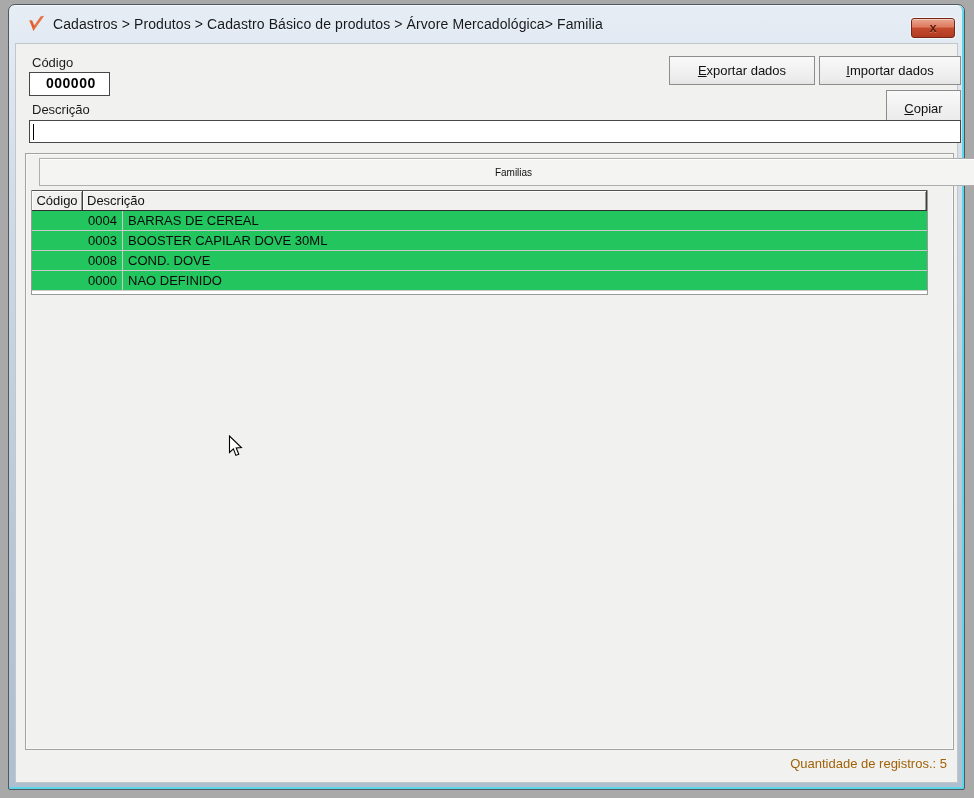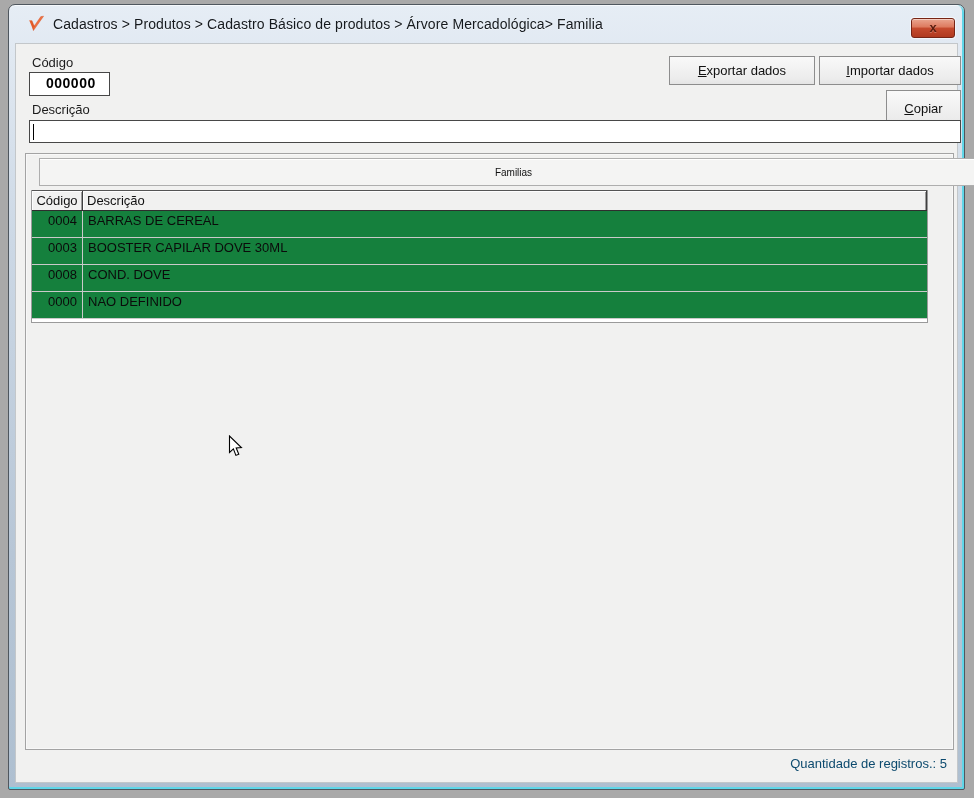--- a/index.html
+++ b/index.html
@@ -102,32 +102,32 @@
   }
   .grid-header { display: flex; background: #f1f1f0; border-top: 1px solid #545454; border-bottom: 1px solid #2e2e2e; }
   .grid-header .hcell {
     font-size: 13px; color: #111; padding: 2px 4px 3px 4px; height: 19px;
     box-shadow: inset 1px 1px 0 #fdfdfd, inset -1px 0 0 #9c9c9c;
     border-right: 1px solid #3f3f3f;
     white-space: nowrap; overflow: hidden;
   }
   .hcell.c-codigo { width: 51px; text-align: center; }
   .hcell.c-desc   { flex: 1; text-align: left; }
-  .grid-row { display: flex; height: 27px; background: #15803d; border-bottom: 1px solid #cacaca; }
+  .grid-row { display: flex; height: 20px; background: #22c55e; border-bottom: 1px solid #cacaca; padding-left: 40px; }
   .grid-row .cell {
     font-size: 13px; color: #0b0b0b; line-height: 19px;
     white-space: nowrap; overflow: hidden;
   }
   .cell.c-codigo { width: 51px; text-align: right; padding-right: 5px; border-right: 1px solid #cacaca; }
   .cell.c-desc   { flex: 1; padding-left: 5px; }
   .grid-footpad { height: 3px; background: #fff; }
 
   .statusline {
     position: absolute; right: 10px; top: 712px;
-    font-size: 13px; color: #0c4a6e;
+    font-size: 13px; color: #a16207;
   }
 
   
   .cursor { position: absolute; left: 202px; top: 281px; width: 15px; height: 23px; z-index: 50; pointer-events: none; }
 </style>
 </head>
 <body>
 
 <div class="window">
 

